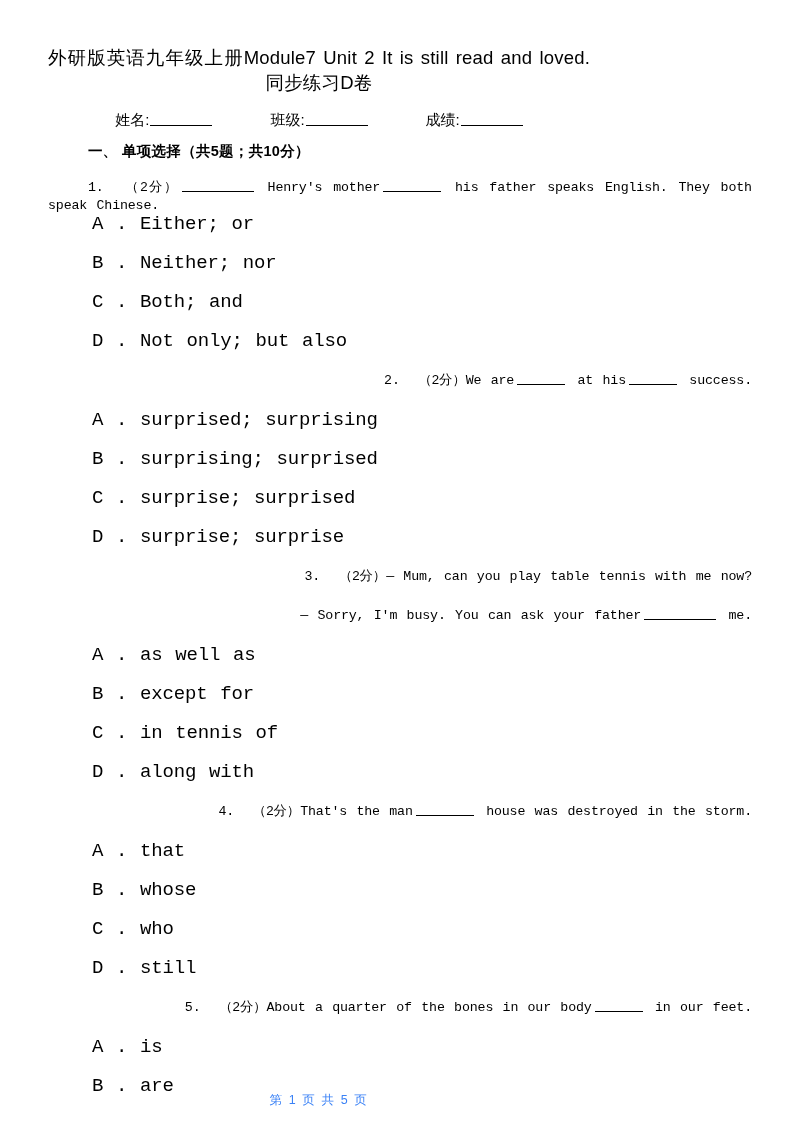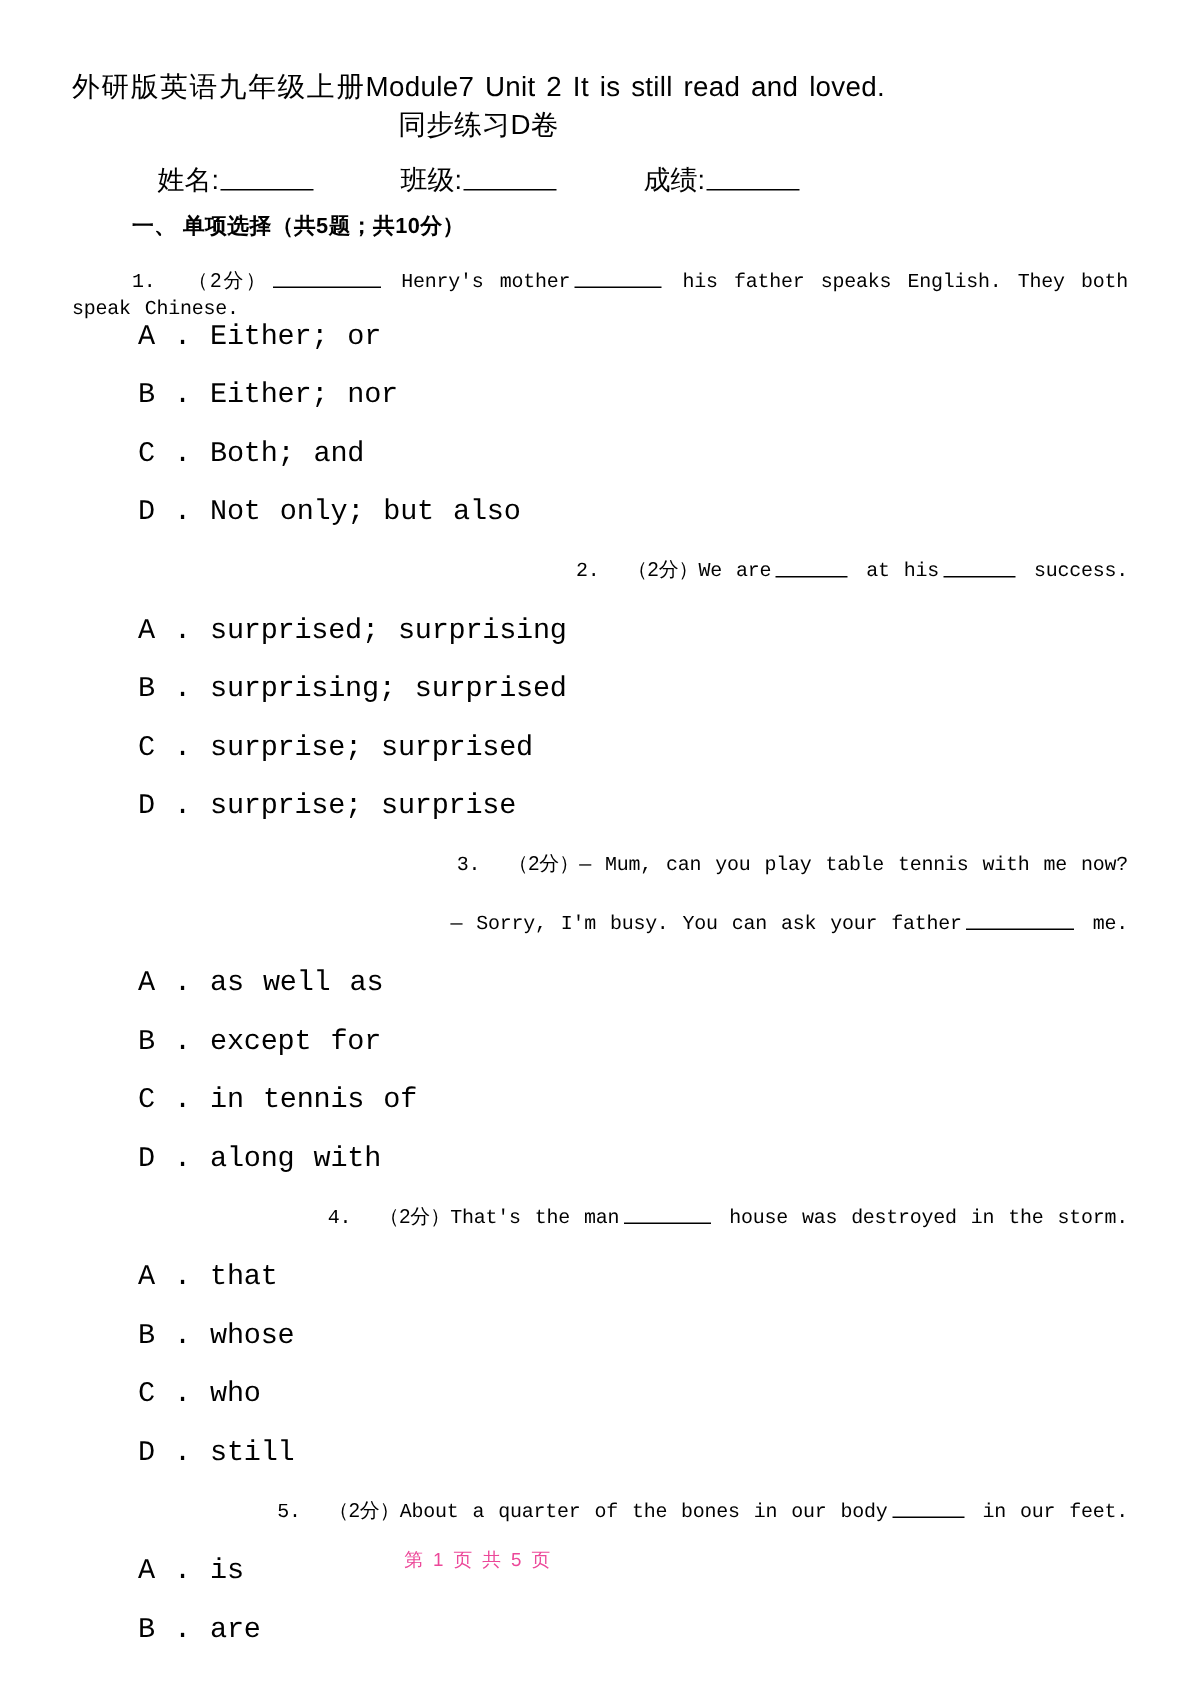--- a/index.html
+++ b/index.html
@@ -38,21 +38,21 @@
     font-weight: 400;
     word-spacing: 1px;
   }
 
   
   .info-line {
     position: absolute;
     left: 48px;
     right: 48px;
     top: 110px;
-    font-size: 18px;
+    font-size: 15px;
     line-height: 20px;
     font-family: "Liberation Sans", "DejaVu Sans", sans-serif;
     display: flex;
     justify-content: center;
     gap: 58px;
     white-space: nowrap;
     align-items: center;
   }
   .info-item {
     display: inline-block;
@@ -139,25 +139,25 @@
     font-family: "Liberation Mono", "DejaVu Sans Mono", monospace;
     letter-spacing: -0.15px;
     white-space: pre;
   }
 
   
   .footer {
     position: absolute;
     left: 0;
     right: 0;
-    top: 1032px;
+    top: 1092px;
     text-align: center;
     font-size: 12.5px;
     font-family: "Liberation Sans", "DejaVu Sans", sans-serif;
-    color: #ec4899;
+    color: #3b82f6;
     letter-spacing: 1.6px;
   }
 </style>
 </head>
 <body>
 
 <div class="page">
 
   <div class="doc-title">外研版英语九年级上册Module7 Unit 2 It is still read and loved.同步练习D卷</div>
 
@@ -167,21 +167,21 @@
     <span class="info-item"><span>成绩:</span><span class="info-blank"></span></span>
   </div>
 
   <div class="content">
 
     <div class="section-head">一、 单项选择（共5题；共10分）</div>
 
     <div class="question">
       <div class="q-stem"><span class="q-num">1.</span>&nbsp;&nbsp;<span class="q-pts cn">（2分）</span><span class="blank blank-l"></span>&nbsp;<span>Henry's mother</span><span class="blank blank-m"></span>&nbsp;<span>his father speaks English. They both speak Chinese.</span></div>
       <div class="option">A . Either; or</div>
-      <div class="option">B . Either; nor</div>
+      <div class="option">B . Neither; nor</div>
       <div class="option">C . Both; and</div>
       <div class="option">D . Not only; but also</div>
     </div>
 
     <div class="question">
       <div class="q-stem-cont"><span class="q-num">2.</span>&nbsp;&nbsp;<span class="q-pts cn">（2分）</span><span>We are</span><span class="blank blank-s"></span>&nbsp;<span>at his</span><span class="blank blank-s"></span>&nbsp;<span>success.</span></div>
       <div class="option">A . surprised; surprising</div>
       <div class="option">B . surprising; surprised</div>
       <div class="option">C . surprise; surprised</div>
       <div class="option">D . surprise; surprise</div>

